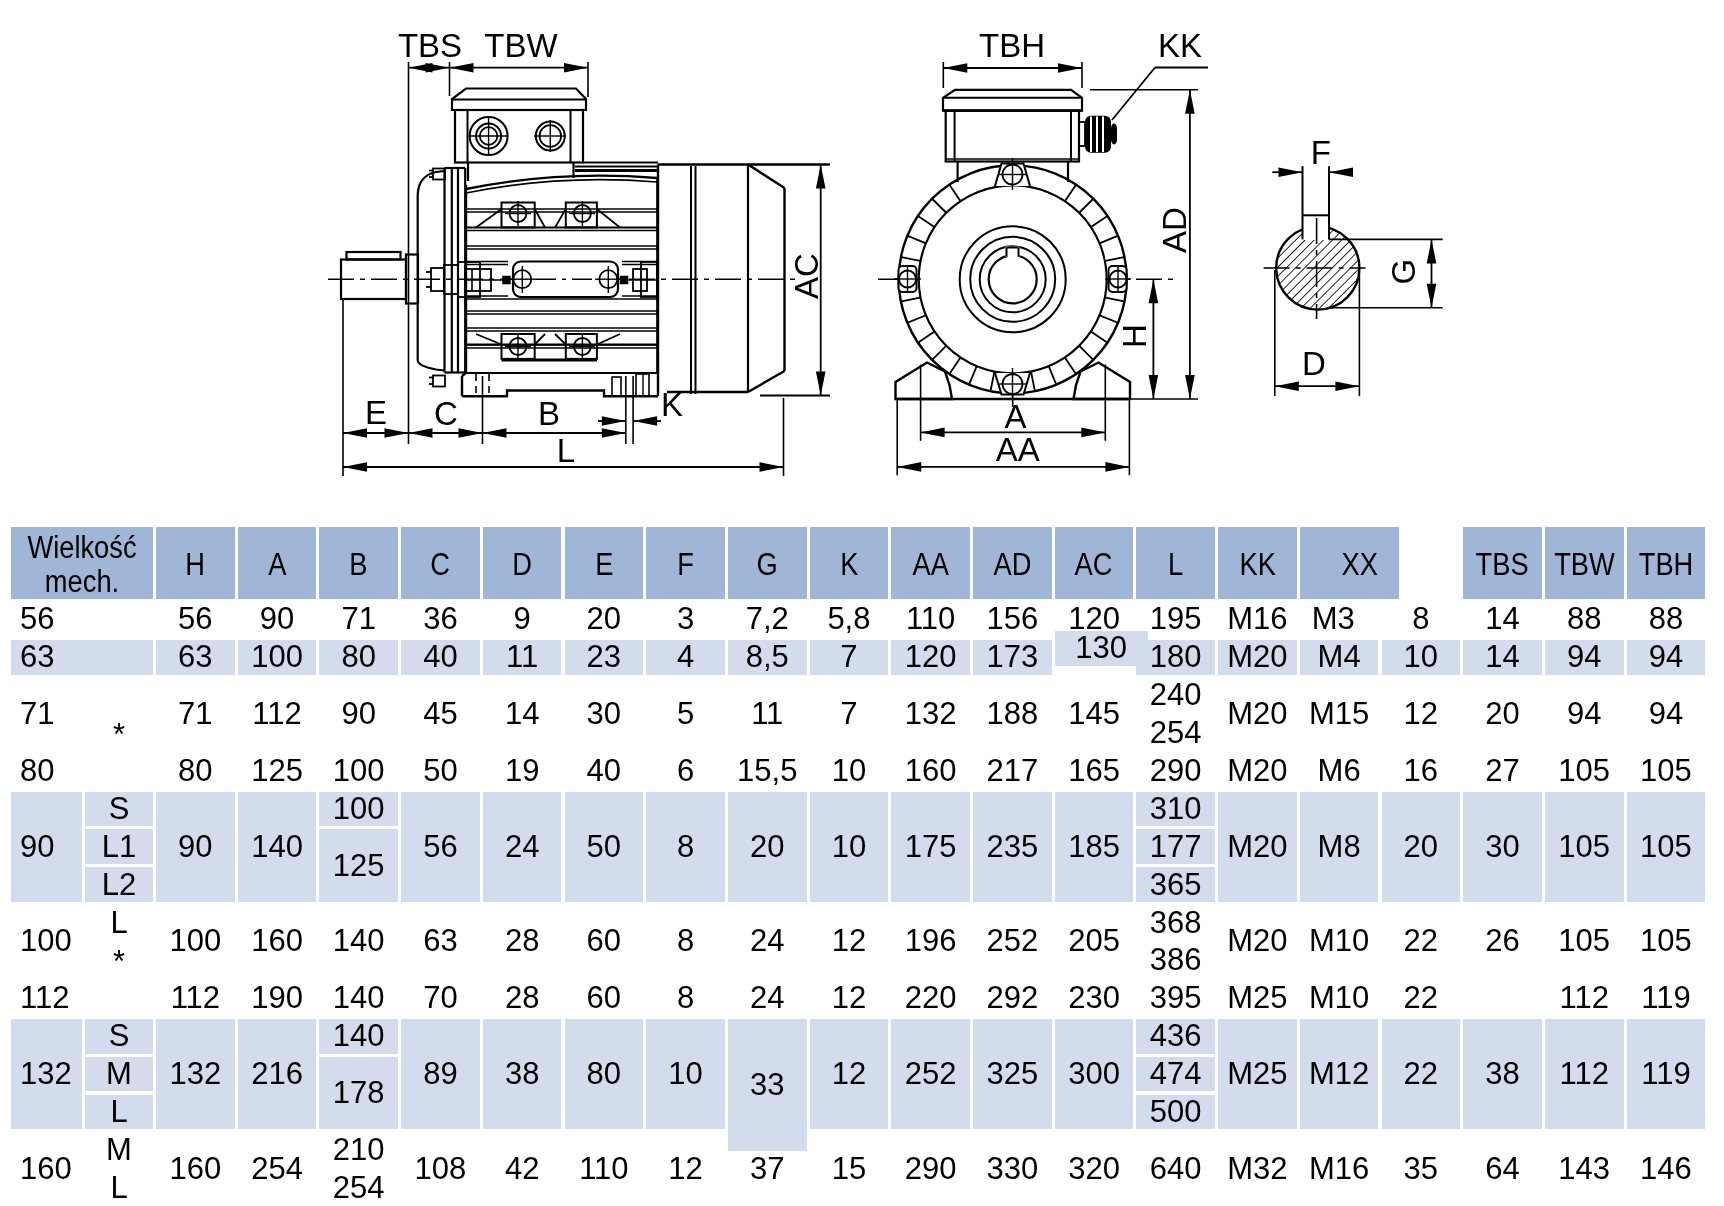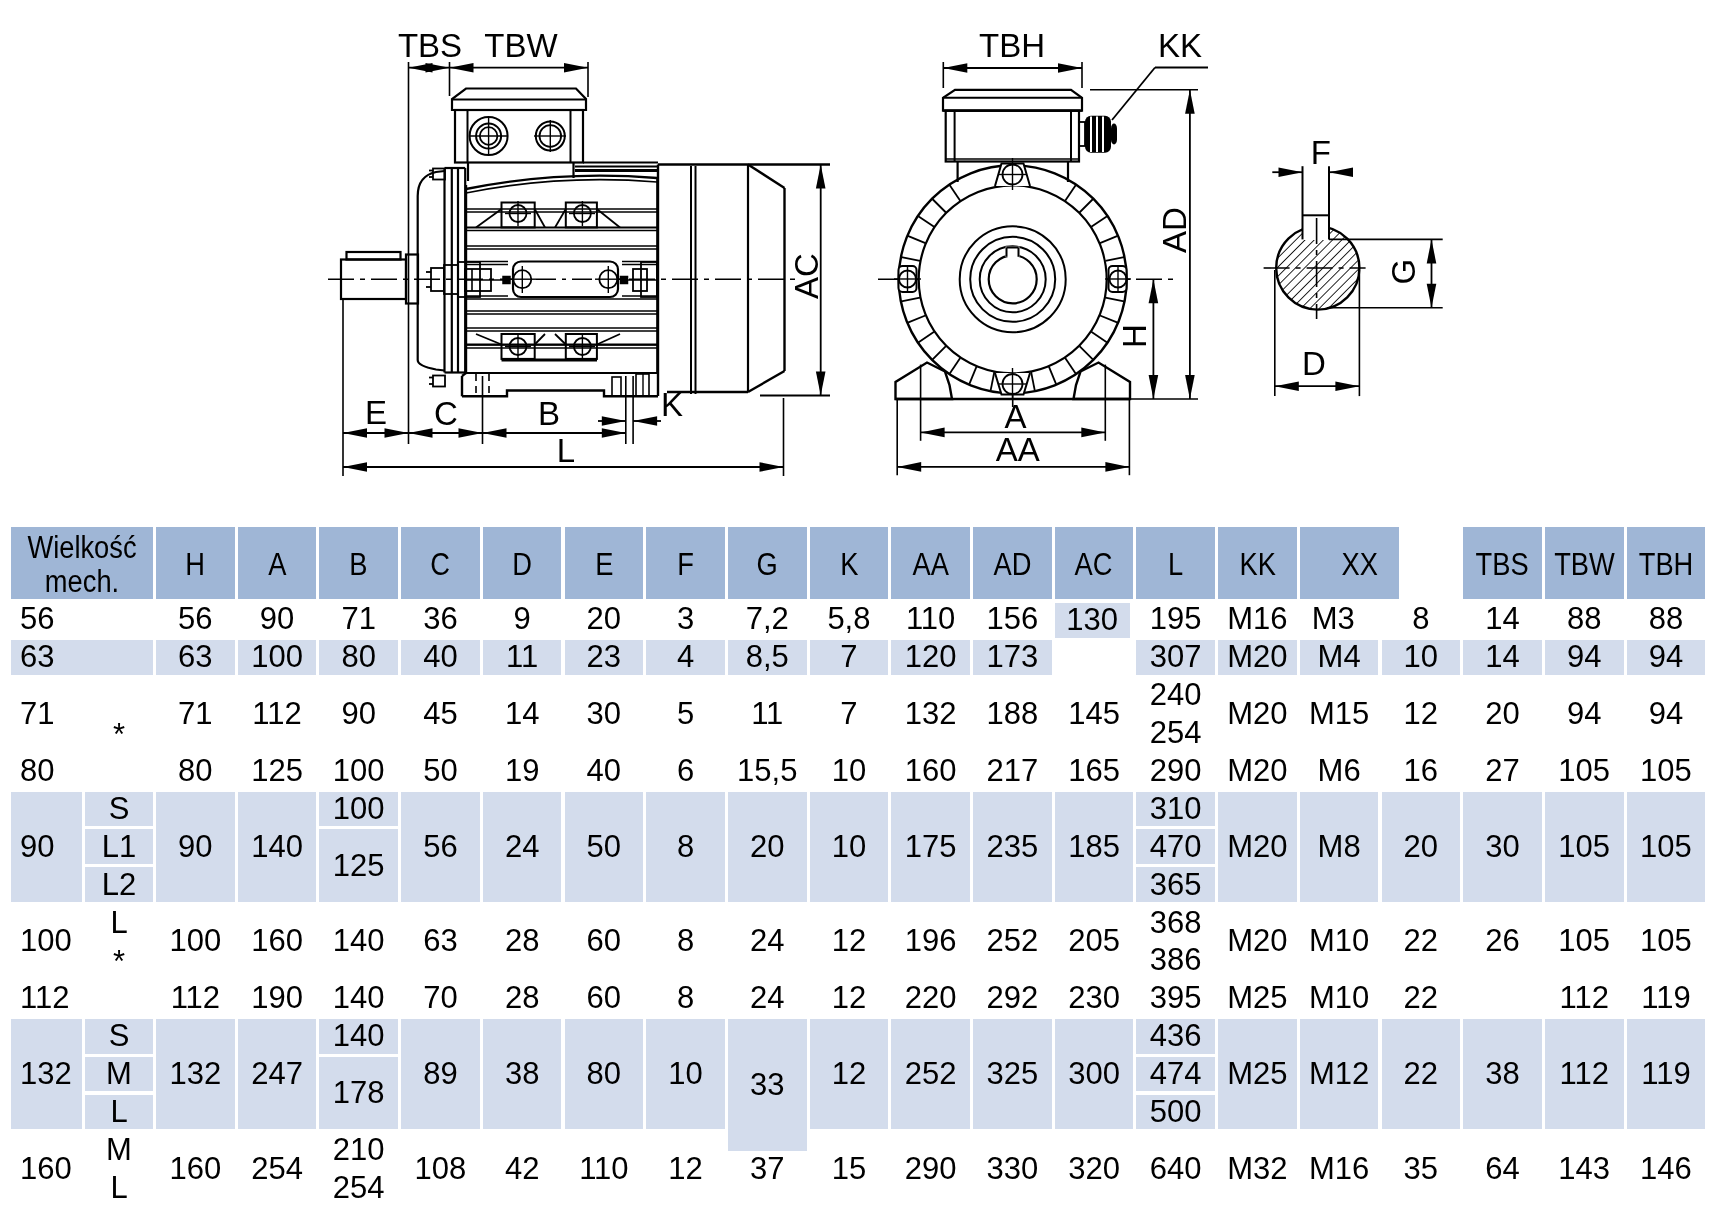--- a/index.html
+++ b/index.html
@@ -401,22 +401,22 @@
 <div class="c bl" style="left:237.7px;top:639.9px;width:78.7px;height:34.7px">100</div>
 <div class="c bl" style="left:319.4px;top:639.9px;width:78.7px;height:34.7px">80</div>
 <div class="c bl" style="left:401.1px;top:639.9px;width:78.7px;height:34.7px">40</div>
 <div class="c bl" style="left:482.8px;top:639.9px;width:78.7px;height:34.7px">11</div>
 <div class="c bl" style="left:564.5px;top:639.9px;width:78.7px;height:34.7px">23</div>
 <div class="c bl" style="left:646.2px;top:639.9px;width:78.7px;height:34.7px">4</div>
 <div class="c bl" style="left:727.9px;top:639.9px;width:78.7px;height:34.7px">8,5</div>
 <div class="c bl" style="left:809.6px;top:639.9px;width:78.7px;height:34.7px">7</div>
 <div class="c bl" style="left:891.3px;top:639.9px;width:78.7px;height:34.7px">120</div>
 <div class="c bl" style="left:973.0px;top:639.9px;width:78.7px;height:34.7px">173</div>
-<div class="c bl" style="left:1054.7px;top:603px;width:75px;height:34.7px">130</div>
-<div class="c bl" style="left:1136.4px;top:639.9px;width:78.7px;height:34.7px">307</div>
+<div class="c bl" style="left:1054.7px;top:631px;width:93px;height:34.7px">130</div>
+<div class="c bl" style="left:1136.4px;top:639.9px;width:78.7px;height:34.7px">180</div>
 <div class="c bl" style="left:1218.1px;top:639.9px;width:78.7px;height:34.7px">M20</div>
 <div class="c bl" style="left:1299.8px;top:639.9px;width:78.7px;height:34.7px">M4</div>
 <div class="c bl" style="left:1381.5px;top:639.9px;width:78.7px;height:34.7px">10</div>
 <div class="c bl" style="left:1463.2px;top:639.9px;width:78.7px;height:34.7px">14</div>
 <div class="c bl" style="left:1544.9px;top:639.9px;width:78.7px;height:34.7px">94</div>
 <div class="c bl" style="left:1626.6px;top:639.9px;width:78.7px;height:34.7px">94</div>
 <div class="c wh la" style="left:11.0px;top:677.8px;width:71.0px;height:72.6px">71</div>
 <div class="c wh" style="left:85.0px;top:715.7px;width:68.0px;height:34.7px">
       <span class="ast">*</span>
     </div>
@@ -471,21 +471,21 @@
 <div class="c bl" style="left:401.1px;top:791.5px;width:78.7px;height:110.5px">56</div>
 <div class="c bl" style="left:482.8px;top:791.5px;width:78.7px;height:110.5px">24</div>
 <div class="c bl" style="left:564.5px;top:791.5px;width:78.7px;height:110.5px">50</div>
 <div class="c bl" style="left:646.2px;top:791.5px;width:78.7px;height:110.5px">8</div>
 <div class="c bl" style="left:727.9px;top:791.5px;width:78.7px;height:110.5px">20</div>
 <div class="c bl" style="left:809.6px;top:791.5px;width:78.7px;height:110.5px">10</div>
 <div class="c bl" style="left:891.3px;top:791.5px;width:78.7px;height:110.5px">175</div>
 <div class="c bl" style="left:973.0px;top:791.5px;width:78.7px;height:110.5px">235</div>
 <div class="c bl" style="left:1054.7px;top:791.5px;width:78.7px;height:110.5px">185</div>
 <div class="c bl" style="left:1136.4px;top:791.5px;width:78.7px;height:34.7px">310</div>
-<div class="c bl" style="left:1136.4px;top:829.4px;width:78.7px;height:34.7px">470</div>
+<div class="c bl" style="left:1136.4px;top:829.4px;width:78.7px;height:34.7px">177</div>
 <div class="c bl" style="left:1136.4px;top:867.3px;width:78.7px;height:34.7px">365</div>
 <div class="c bl" style="left:1218.1px;top:791.5px;width:78.7px;height:110.5px">M20</div>
 <div class="c bl" style="left:1299.8px;top:791.5px;width:78.7px;height:110.5px">M8</div>
 <div class="c bl" style="left:1381.5px;top:791.5px;width:78.7px;height:110.5px">20</div>
 <div class="c bl" style="left:1463.2px;top:791.5px;width:78.7px;height:110.5px">30</div>
 <div class="c bl" style="left:1544.9px;top:791.5px;width:78.7px;height:110.5px">105</div>
 <div class="c bl" style="left:1626.6px;top:791.5px;width:78.7px;height:110.5px">105</div>
 <div class="c wh la" style="left:11.0px;top:905.2px;width:71.0px;height:72.6px">100</div>
 <div class="c wh" style="left:85.0px;top:905.2px;width:68.0px;height:34.7px">L</div>
 <div class="c wh" style="left:85.0px;top:943.1px;width:68.0px;height:34.7px">
@@ -529,21 +529,21 @@
 <div class="c wh" style="left:1299.8px;top:981.0px;width:78.7px;height:34.7px">M10</div>
 <div class="c wh" style="left:1381.5px;top:981.0px;width:78.7px;height:34.7px">22</div>
 <div class="c wh" style="left:1463.2px;top:1023px;width:78.7px;height:34.7px">32</div>
 <div class="c wh" style="left:1544.9px;top:981.0px;width:78.7px;height:34.7px">112</div>
 <div class="c wh" style="left:1626.6px;top:981.0px;width:78.7px;height:34.7px">119</div>
 <div class="c bl la" style="left:11.0px;top:1018.9px;width:71.0px;height:110.5px">132</div>
 <div class="c bl" style="left:85.0px;top:1018.9px;width:68.0px;height:34.7px">S</div>
 <div class="c bl" style="left:85.0px;top:1056.8px;width:68.0px;height:34.7px">M</div>
 <div class="c bl" style="left:85.0px;top:1094.7px;width:68.0px;height:34.7px">L</div>
 <div class="c bl" style="left:156.0px;top:1018.9px;width:78.7px;height:110.5px">132</div>
-<div class="c bl" style="left:237.7px;top:1018.9px;width:78.7px;height:110.5px">247</div>
+<div class="c bl" style="left:237.7px;top:1018.9px;width:78.7px;height:110.5px">216</div>
 <div class="c bl" style="left:319.4px;top:1018.9px;width:78.7px;height:34.7px">140</div>
 <div class="c bl" style="left:319.4px;top:1056.8px;width:78.7px;height:72.6px">178</div>
 <div class="c bl" style="left:401.1px;top:1018.9px;width:78.7px;height:110.5px">89</div>
 <div class="c bl" style="left:482.8px;top:1018.9px;width:78.7px;height:110.5px">38</div>
 <div class="c bl" style="left:564.5px;top:1018.9px;width:78.7px;height:110.5px">80</div>
 <div class="c bl" style="left:646.2px;top:1018.9px;width:78.7px;height:110.5px">10</div>
 <div class="c bl" style="left:727.9px;top:1018.9px;width:78.7px;height:132px">33</div>
 <div class="c bl" style="left:809.6px;top:1018.9px;width:78.7px;height:110.5px">12</div>
 <div class="c bl" style="left:891.3px;top:1018.9px;width:78.7px;height:110.5px">252</div>
 <div class="c bl" style="left:973.0px;top:1018.9px;width:78.7px;height:110.5px">325</div>

